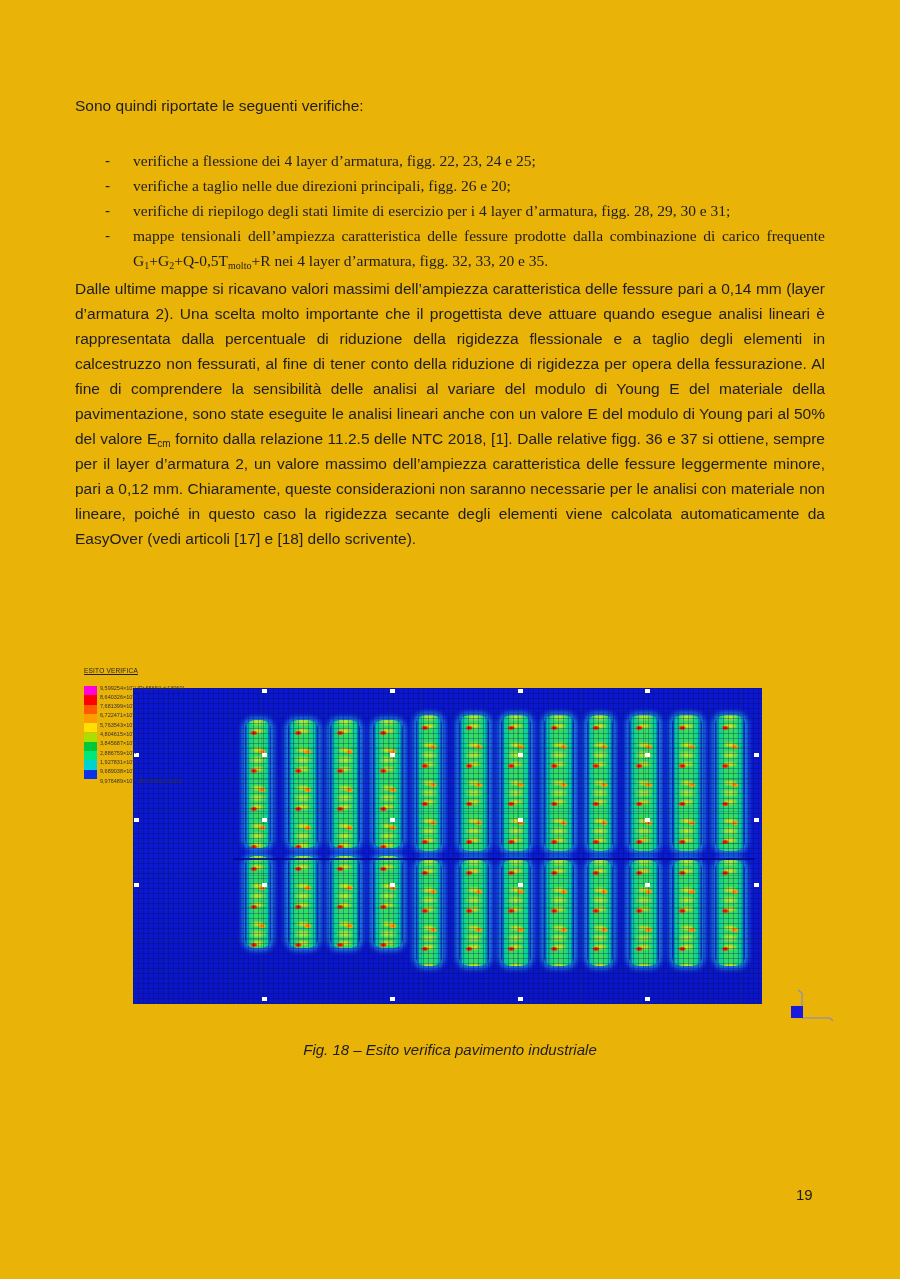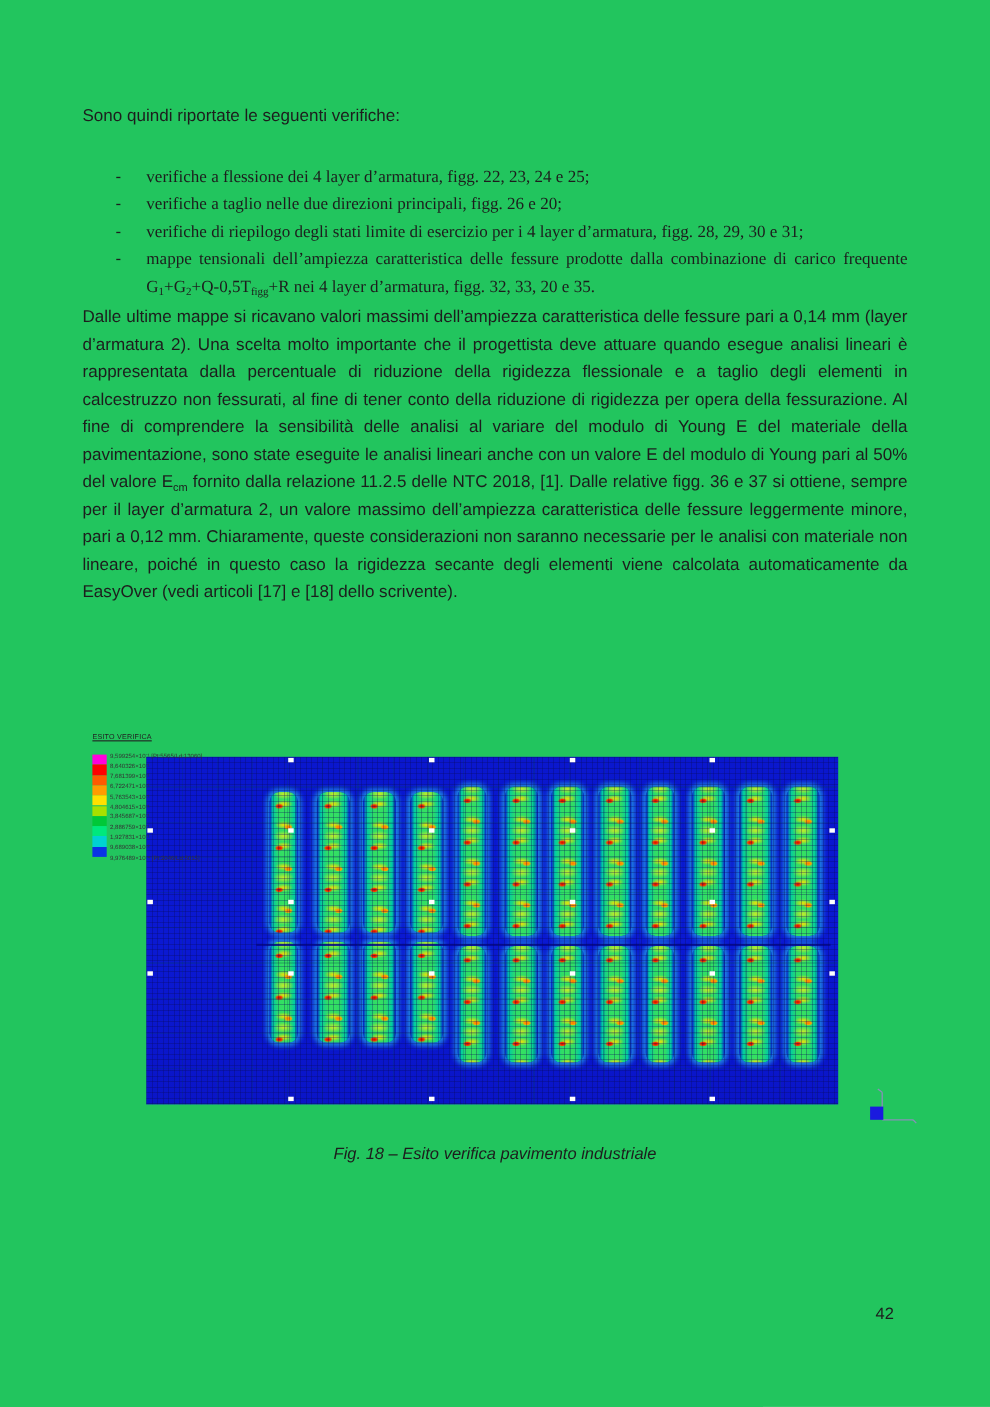--- a/index.html
+++ b/index.html
@@ -1,17 +1,17 @@
 <!DOCTYPE html>
 <html><head>
 <meta charset="utf-8">
 <style>
   html,body{margin:0;padding:0;background:#e8e8e8;}
   .page{
-    position:relative; width:900px; height:1279px; background:#22c55e;
+    position:relative; width:900px; height:1279px; background:#eab308;
     font-family:"Liberation Sans",sans-serif; color:#1d1d1d; overflow:hidden;
   }
   .content{position:absolute; left:75px; top:93px; width:750px; font-size:15.5px; line-height:25px;}
   .intro{margin:0;}
   ul.vlist{margin:30px 0 3px 0; padding:0; list-style:none;}
   ul.vlist li{display:flex; padding-left:30px;}
   .bullet-marker{width:28px; flex:0 0 28px;}
   .bullet-text{flex:1; text-align:justify;font-family:Liberation Serif, serif;}
   .para{margin:0 0 5px 0; text-align:justify;}
   .para:last-child{margin:0;}
@@ -76,21 +76,21 @@
       <li>
         <span class="bullet-marker">-</span>
         <span class="bullet-text">verifiche a taglio nelle due direzioni principali, figg. 26 e 20;</span>
       </li>
       <li>
         <span class="bullet-marker">-</span>
         <span class="bullet-text">verifiche di riepilogo degli stati limite di esercizio per i 4 layer d’armatura, figg. 28, 29, 30 e 31;</span>
       </li>
       <li>
         <span class="bullet-marker">-</span>
-        <span class="bullet-text"><span>mappe tensionali dell’ampiezza caratteristica delle fessure prodotte dalla combinazione di carico frequente G</span><span class="sm">1</span><span>+G</span><span class="sm">2</span><span>+Q-0,5T</span><span class="sm">figg</span><span>+R nei 4 layer d’armatura, figg. 32, 33, 20 e 35.</span></span>
+        <span class="bullet-text"><span>mappe tensionali dell’ampiezza caratteristica delle fessure prodotte dalla combinazione di carico frequente G</span><span class="sm">1</span><span>+G</span><span class="sm">2</span><span>+Q-0,5T</span><span class="sm">molto</span><span>+R nei 4 layer d’armatura, figg. 32, 33, 20 e 35.</span></span>
       </li>
     </ul>
 
 
     <p class="para"><span>Dalle ultime mappe si ricavano valori massimi dell’ampiezza caratteristica delle fessure pari a 0,14 mm (layer d’armatura 2). Una scelta molto importante che il progettista deve attuare quando esegue analisi lineari è rappresentata dalla percentuale di riduzione della rigidezza flessionale e a taglio degli elementi in calcestruzzo non fessurati, al fine di tener conto della riduzione di rigidezza per opera della fessurazione. Al fine di comprendere la sensibilità delle analisi al variare del modulo di Young E del materiale della pavimentazione, sono state eseguite le analisi lineari anche con un valore E del modulo di Young pari al 50% del valore E</span><span class="sm">cm</span><span> fornito dalla relazione 11.2.5 delle NTC 2018, [1]. Dalle relative figg. 36 e 37 si ottiene, sempre per il layer d’armatura 2, un valore massimo dell’ampiezza caratteristica delle fessure leggermente minore, pari a 0,12 mm. Chiaramente, queste considerazioni non saranno necessarie per le analisi con materiale non lineare, poiché in questo caso la rigidezza secante degli elementi viene calcolata automaticamente da EasyOver (vedi articoli [17] e [18] dello scrivente).</span></p>
   </div>
 
   <div class="figure">
 
     <div class="legend">
@@ -181,15 +181,15 @@
       <line x1="16" y1="7" x2="16" y2="32" stroke="#8890b8" stroke-width="1.2"></line>
       <line x1="16" y1="32" x2="44" y2="32" stroke="#8890b8" stroke-width="1.2"></line>
       <line x1="16" y1="7" x2="12" y2="4" stroke="#8890b8" stroke-width="1.2"></line>
       <line x1="44" y1="32" x2="47" y2="35" stroke="#8890b8" stroke-width="1.2"></line>
       <rect x="5" y="20" width="12" height="12" fill="#1a1adf"></rect>
     </svg>
 
     <div class="caption">Fig. 18 – Esito verifica pavimento industriale</div>
   </div>
 
-  <div class="page-number">42</div>
+  <div class="page-number">19</div>
 
 </div>
 
 </body></html>

